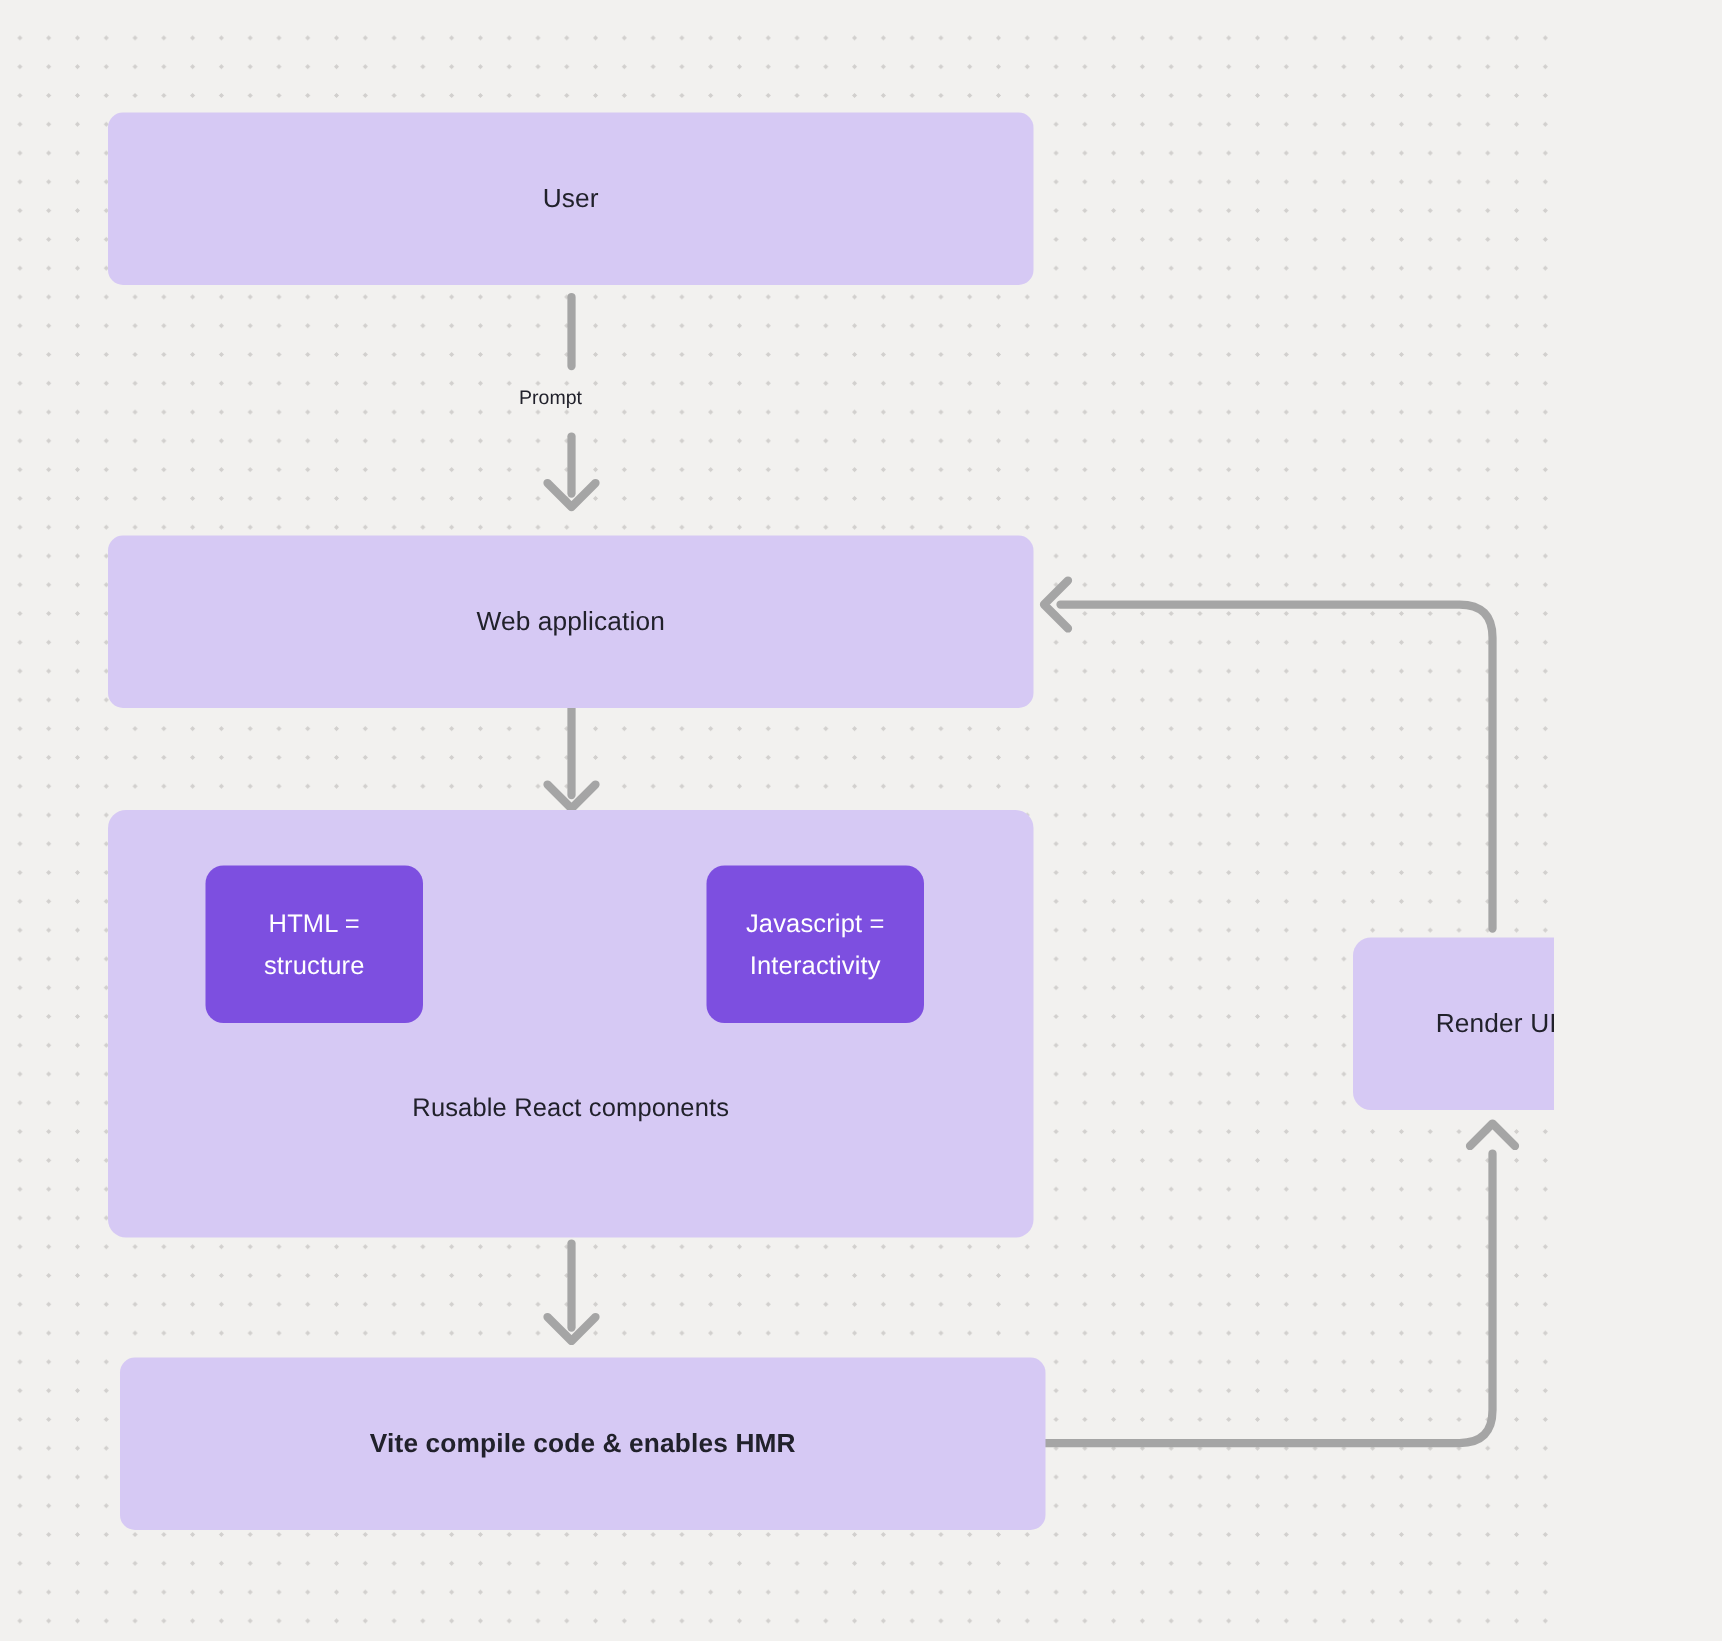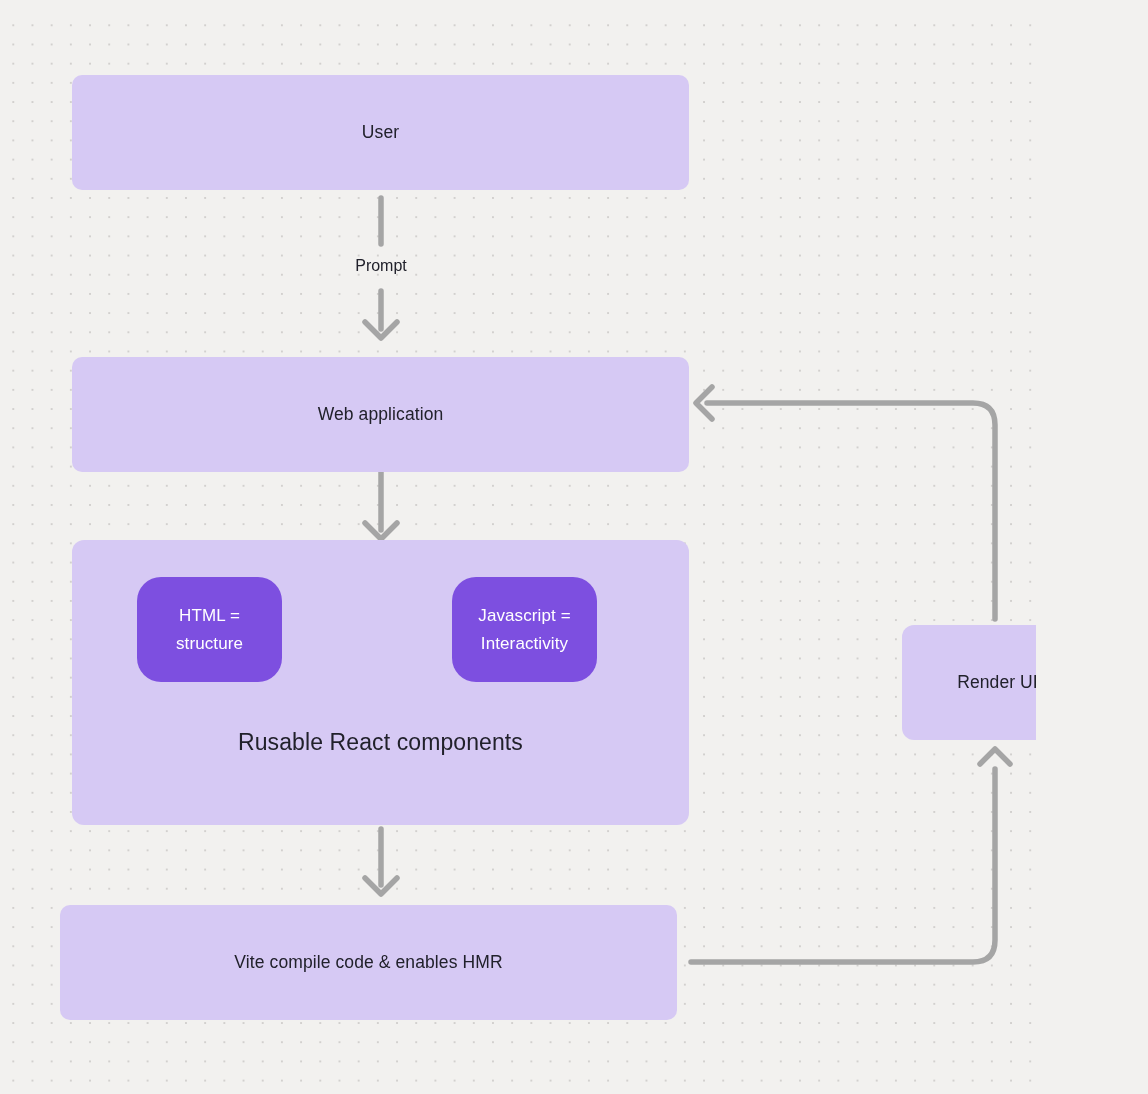--- a/index.html
+++ b/index.html
@@ -34,61 +34,61 @@
     background: #d6c9f4;
     border-radius: 10px;
     color: #21212b;
     font-size: 17.5px;
     font-weight: 500;
     letter-spacing: 0.1px;
   }
   .node-user    { left: 72px;  top: 63px;  width: 617px; height: 115px; }
   .node-webapp  { left: 72px;  top: 345px; width: 617px; height: 115px; }
   .node-group   { left: 72px;  top: 528px; width: 617px; height: 285px; border-radius: 12px; }
-  .node-vite    { left: 60px;  top: 893px; width: 617px; height: 115px; }
+  .node-vite    { left: 80px;  top: 893px; width: 617px; height: 115px; font-weight: bold; }
   .node-render  { left: 902px; top: 613px; width: 191px; height: 115px; border-radius: 12px; }
   .inner-node {
     position: absolute;
     top: 37px;
     width: 145px;
     height: 105px;
     display: flex;
     align-items: center;
     justify-content: center;
     text-align: center;
     background: #7d4fe0;
-    border-radius: 24px;
+    border-radius: 12px;
     color: #ffffff;
     font-size: 17px;
     font-weight: 500;
     line-height: 28px;
     padding: 16px 12px;
     box-sizing: border-box;
   }
   .inner-html { left: 65px; }
   .inner-css  { left: 236px; }
-  .inner-js   { left: 380px; }
+  .inner-js   { left: 399px; }
   .group-caption {
     position: absolute;
     left: 0;
     right: 0;
     top: 189px;
     text-align: center;
     color: #21212b;
-    font-size: 23px;
+    font-size: 17px;
     font-weight: 500;
   }
   .edge-label {
     position: absolute;
-    left: 281px;
+    left: 267px;
     top: 245px;
     width: 200px;
     text-align: center;
     color: #21212b;
-    font-size: 16px;
+    font-size: 13px;
     font-weight: 500;
   }
 </style>
 </head>
 <body>
 
 <div class="canvas">
 
   <svg class="arrows" viewBox="0 0 1148 1094" xmlns="http://www.w3.org/2000/svg">
     <g stroke="#a5a5a5" stroke-width="5.5" fill="none" stroke-linecap="round" stroke-linejoin="round">

